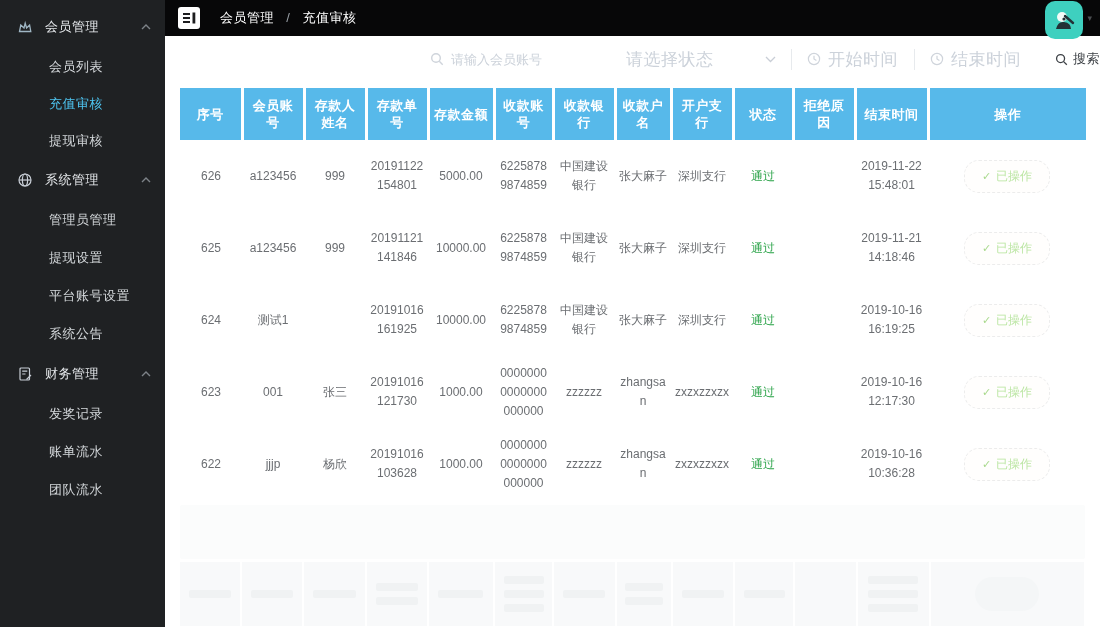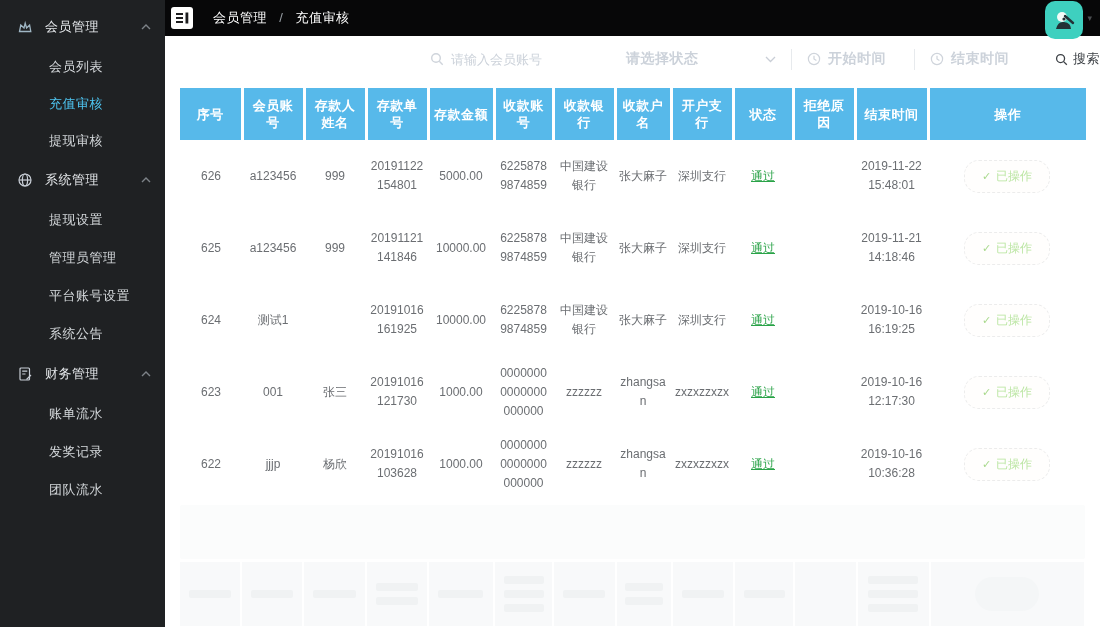--- a/index.html
+++ b/index.html
@@ -15,58 +15,58 @@
   .s-icon { width:17px; height:17px; display:inline-flex; align-items:center; justify-content:center; }
   .s-chevron { margin-left:auto; display:inline-flex; }
   .s-sub { height:37px; display:flex; align-items:center; padding-left:49px;
            font-size:13px; color:#d4d8db; cursor:pointer; letter-spacing:.5px; }
   .s-sub.active { color:#4fc7f3; }
   .s-sub38 { height:38px; }
 
   
   .main { flex:1; background:#fff; display:flex; flex-direction:column; position:relative; }
 
-  .topbar { height:36px; background:#070708; display:flex; align-items:center; padding:0 8px 0 6px; }
+  .topbar { height:36px; background:#070708; display:flex; align-items:center; padding:0 8px 0 13px; }
   .collapse-btn { width:22px; height:22px; background:#fff; border-radius:3px;
                   display:flex; align-items:center; justify-content:center; cursor:pointer; }
   .crumbs { margin-left:20px; font-size:13px; color:#fff; letter-spacing:.5px; }
   .crumb-sep { color:#9aa0a6; margin:0 8px; }
   .avatar { margin-left:auto; width:38px; height:38px; border-radius:10px; background:#3ed0bf;
             display:flex; align-items:center; justify-content:center; cursor:pointer;
             position:relative; top:2px; overflow:hidden; }
   .top-caret { color:#4c4f52; font-size:9px; margin-left:4px; cursor:pointer; }
 
   
   .filters { height:46px; display:flex; align-items:center; padding:0 0 0 265px; }
   .f-input { display:flex; align-items:center; width:172px; }
   .f-input input { border:none; outline:none; font-size:13px; width:140px; margin-left:7px;
                    color:#555; font-family:"Liberation Sans",sans-serif; }
   .f-input input::placeholder { color:#ccd2da; }
   .f-select { margin-left:24px; width:150px; display:flex; align-items:center;
               justify-content:space-between; cursor:pointer; }
-  .ph { color:#ccd2da; font-size:14px; letter-spacing:.5px;font-weight:bold; }
+  .ph { color:#ccd2da; font-size:17px; letter-spacing:.5px; }
   .v-div { width:1px; height:21px; background:#e7eaed; margin:0 15px; }
   .f-date { display:flex; align-items:center; cursor:pointer; }
   .f-date .ph { margin-left:7px; }
   .f-date-start { width:92px; }
   .f-date-end { width:110px; }
   .search-btn { margin-left:auto; display:flex; align-items:center; background:none; border:none;
                 font-size:13px; color:#3c4045; cursor:pointer; letter-spacing:.5px;
                 font-family:"Liberation Sans",sans-serif;text-align:right; }
   .search-btn span { margin-left:5px; }
 
   
   table.grid { border-collapse:collapse; table-layout:fixed; width:906px; margin:6px 0 0 15px; }
   .grid th { background:#57b9ea; color:#fff; font-size:13px; font-weight:bold; height:52px;
              text-align:center; vertical-align:middle; padding:4px 4px; line-height:17px;
              border-right:3px solid #fff; letter-spacing:.5px; }
   .grid th:last-child { border-right:none; }
   .grid td { font-size:12px; color:#6b6e72; text-align:center; vertical-align:middle;
              height:72px; padding:4px 3px; line-height:19px; word-break:break-all; }
-  .status-link { color:#2aa348; text-decoration:underline; cursor:pointer; }
+  .status-link { color:#2aa348; cursor:pointer; }
   .done-btn { background:#fffefd; border:1px dashed #ececec; border-radius:15px;
               padding:7px 17px; color:#bce6a4; font-size:12px; cursor:pointer;
               display:inline-flex; align-items:center; font-family:"Liberation Sans",sans-serif; }
   .done-btn .check { color:#a8d98c; margin-right:5px; font-size:11px; }
 
   
   .ghost-strip { height:54px; background:#fbfcfc; margin:5px 15px 0 15px; border-radius:2px; }
   .ghost-table { margin:3px 0 0 15px; width:906px; height:64px; display:flex; }
   .ghost-col { height:100%; background:#f8f9fa; margin-right:2px; display:flex;
                flex-direction:column; align-items:center; justify-content:center; }
@@ -106,41 +106,41 @@
             <path d="M2 8 H14"></path>
           </svg>
       </span>
       <span class="lbl">系统管理</span>
       <span class="s-chevron">
         <svg width="10" height="6" viewBox="0 0 10 6" fill="none" stroke="#7d8388" stroke-width="1.4">
             <polyline points="1,5 5,1 9,5"></polyline>
           </svg>
       </span>
     </div>
+    <div class="s-sub s-sub38">管理员管理</div>
     <div class="s-sub s-sub38">提现设置</div>
-    <div class="s-sub s-sub38">管理员管理</div>
     <div class="s-sub s-sub38">平台账号设置</div>
     <div class="s-sub s-sub38">系统公告</div>
 
     <div class="s-item">
       <span class="s-icon">
         <svg width="16" height="16" viewBox="0 0 16 16" fill="none" stroke="#c8ced6" stroke-width="1.2">
             <rect x="3" y="2" width="9.5" height="12" rx="1"></rect>
             <path d="M5.2 5.2 H10.3 M5.2 8 H8.5 M9.5 13.5 L14 9"></path>
           </svg>
       </span>
       <span class="lbl">财务管理</span>
       <span class="s-chevron">
         <svg width="10" height="6" viewBox="0 0 10 6" fill="none" stroke="#7d8388" stroke-width="1.4">
             <polyline points="1,5 5,1 9,5"></polyline>
           </svg>
       </span>
     </div>
+    <div class="s-sub s-sub38">发奖记录</div>
     <div class="s-sub s-sub38">账单流水</div>
-    <div class="s-sub s-sub38">发奖记录</div>
     <div class="s-sub s-sub38">团队流水</div>
   </div>
 
   <div class="main">
 
     <div class="topbar">
       <div class="collapse-btn">
         <svg width="16" height="16" viewBox="0 0 16 16">
             <path d="M2 4 H9 M2 8 H9 M2 12 H9" stroke="#1d1d1f" stroke-width="1.8"></path>
             <rect x="11.5" y="2.5" width="2.8" height="11" fill="#1d1d1f"></rect>

